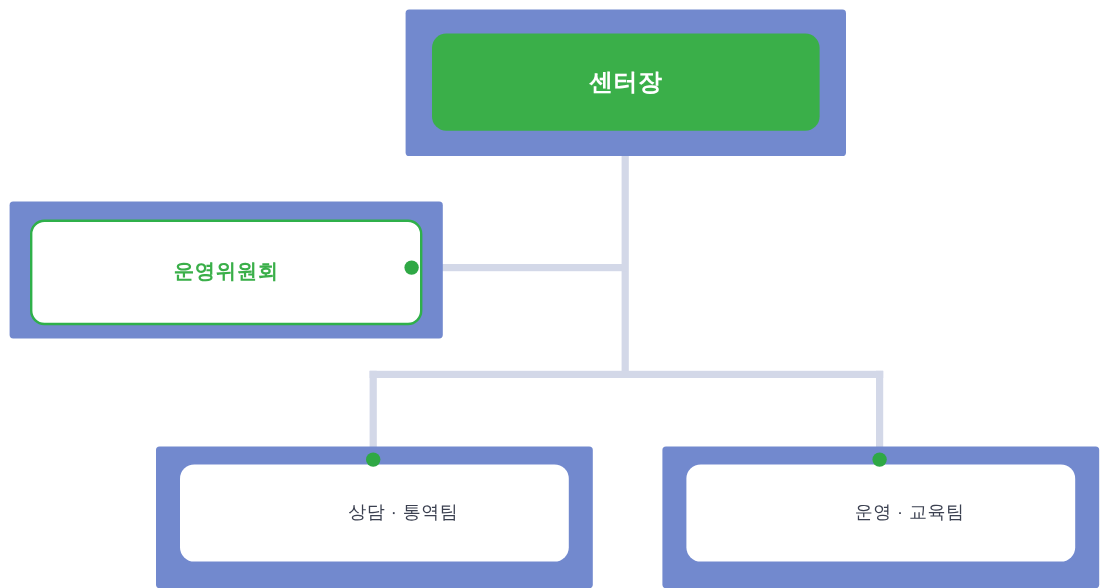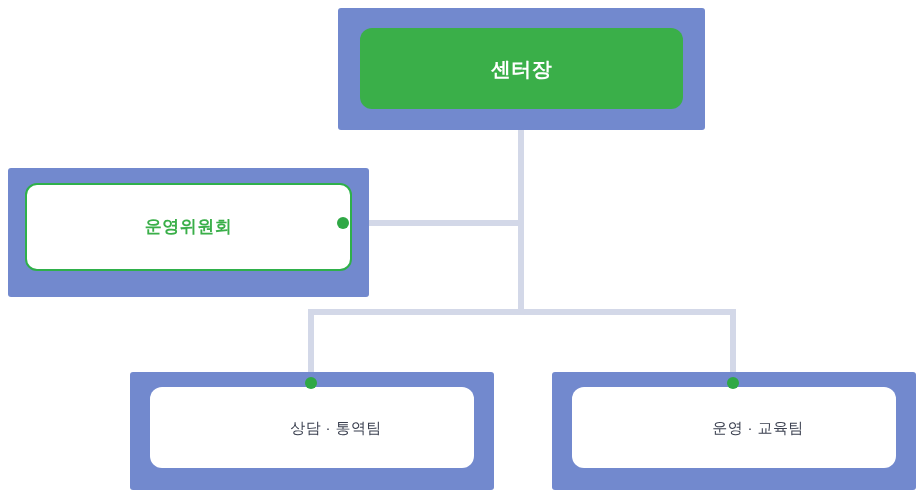--- a/index.html
+++ b/index.html
@@ -95,21 +95,21 @@
   <div class="connector" style="left:308px; top:309px; width:428px; height:6px;"></div>
 
   <div class="connector" style="left:308px; top:309px; width:6px; height:76px;"></div>
 
   <div class="connector" style="left:730px; top:309px; width:6px; height:76px;"></div>
 
   <div class="node-frame node-root" style="left:338px; top:8px; width:367px; height:122px;">
     <div class="node-inner" style="left:22px; top:20px; width:323px; height:81px;">센터장</div>
   </div>
 
-  <div class="node-frame node-committee" style="left:8px; top:168px; width:361px; height:129px;">
+  <div class="node-frame node-committee" style="left:8px; top:168px; width:361px; height:114px;">
     <div class="node-inner" style="left:17px; top:15px; width:327px; height:88px;">운영위원회</div>
   </div>
   <div class="dot" style="left:337px; top:217px;"></div>
 
   <div class="node-frame node-team" style="left:130px; top:372px; width:364px; height:118px;">
     <div class="node-inner" style="left:20px; top:15px; width:324px; height:81px;">상담 · 통역팀</div>
   </div>
   <div class="dot" style="left:305px; top:377px;"></div>
 
   <div class="node-frame node-team" style="left:552px; top:372px; width:364px; height:118px;text-decoration:underline;">

